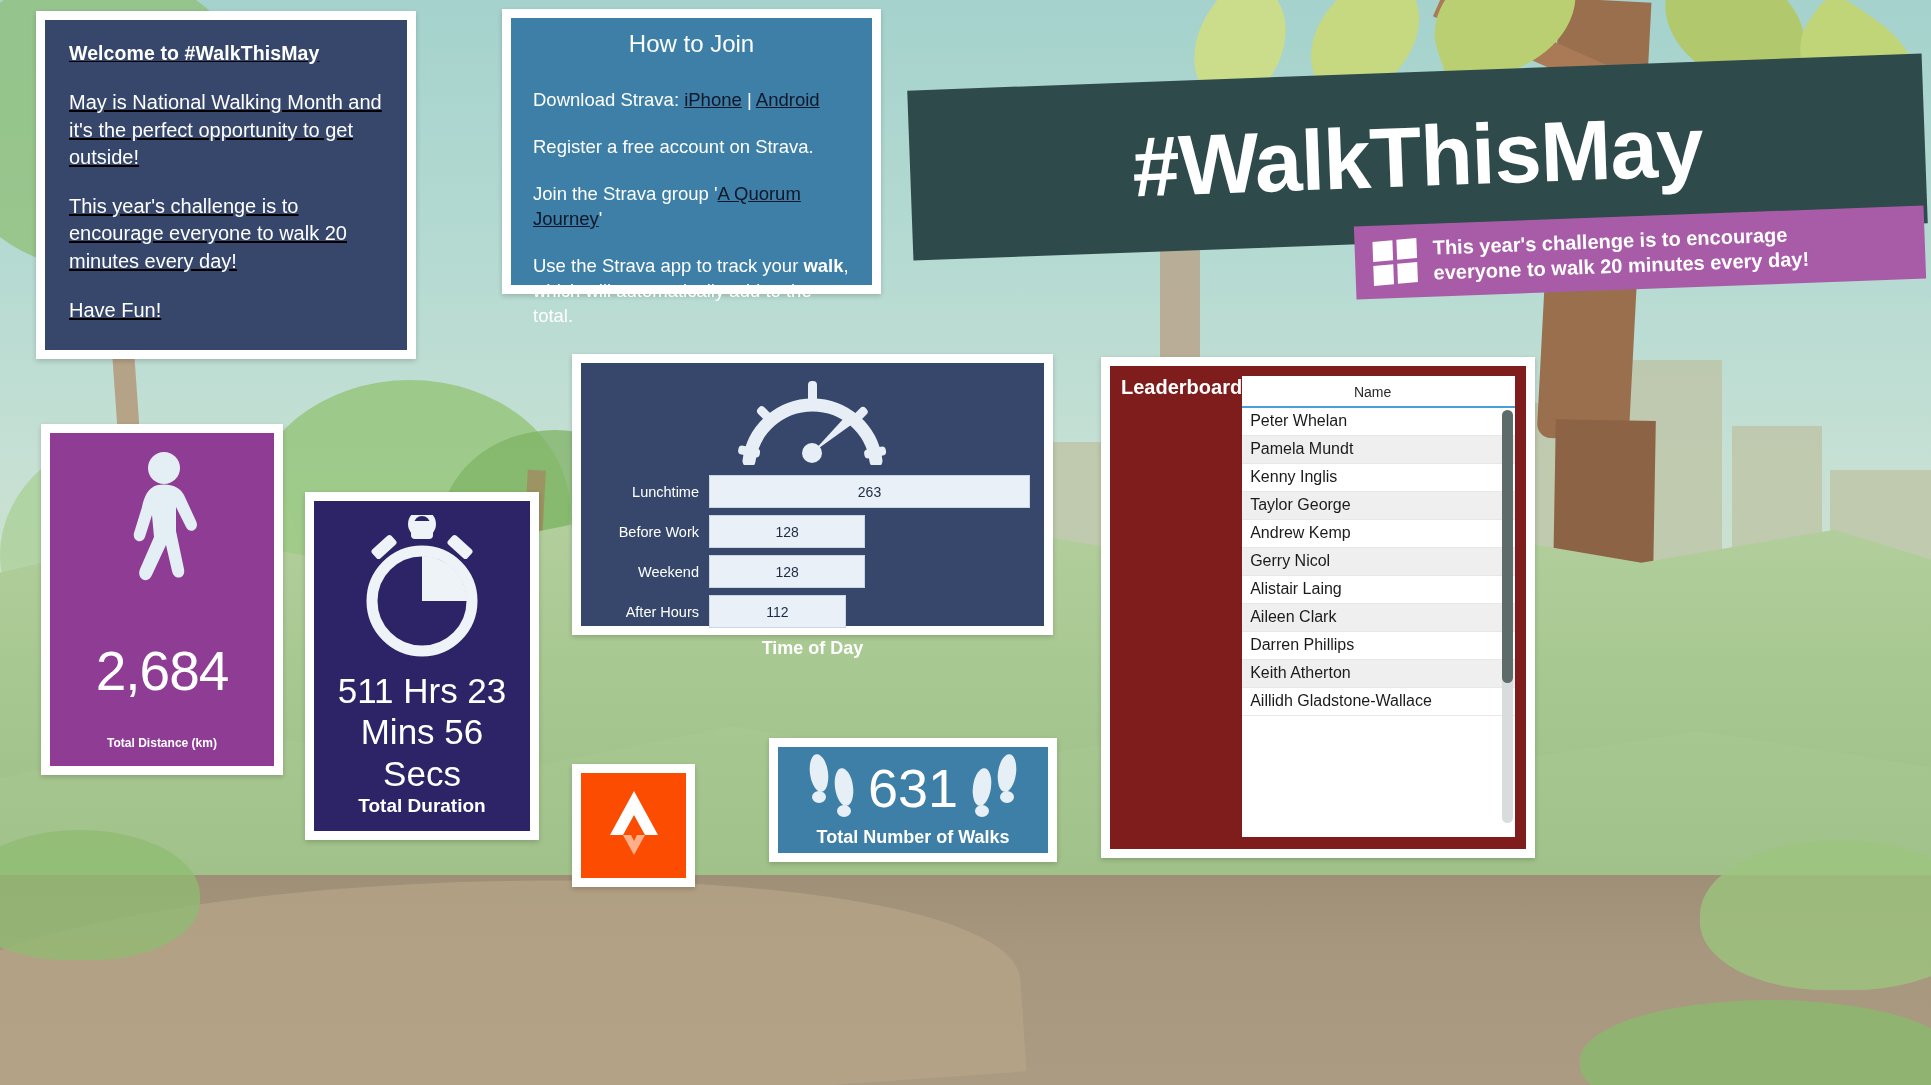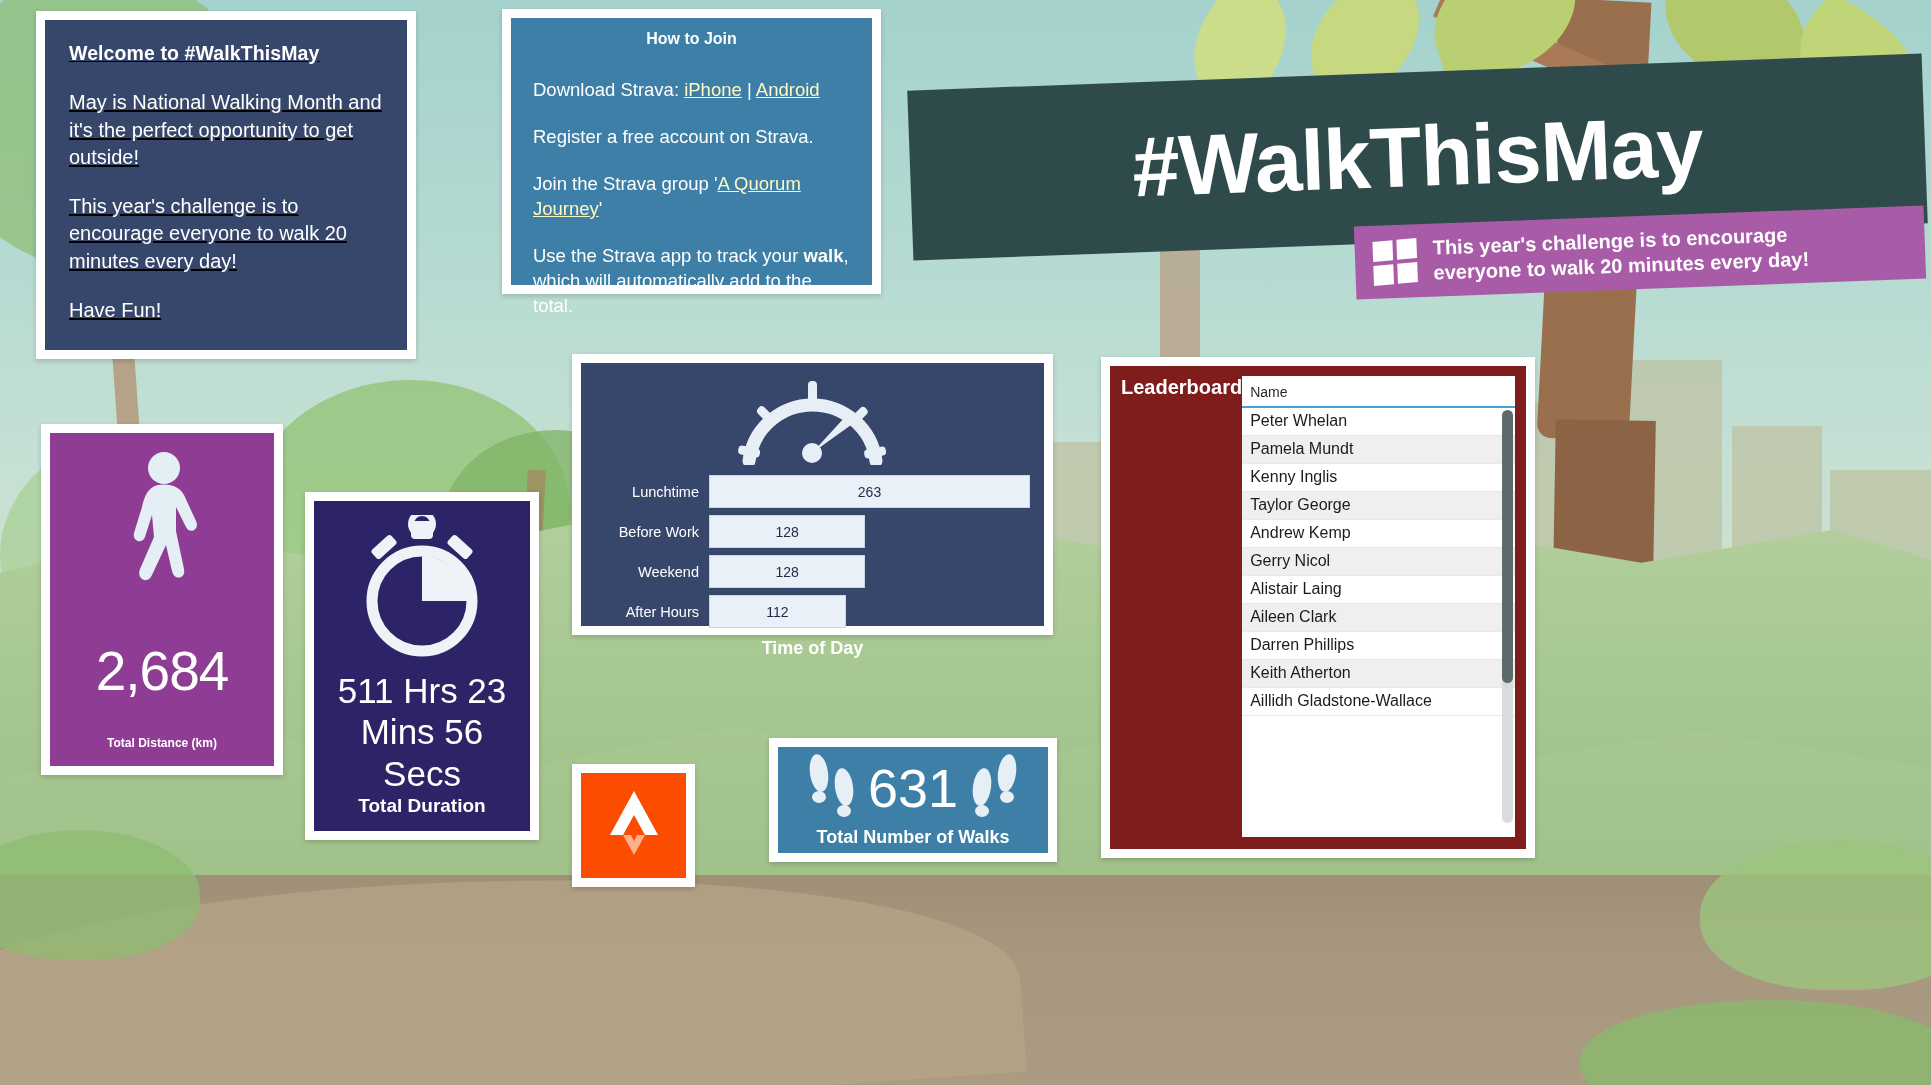--- a/index.html
+++ b/index.html
@@ -64,24 +64,24 @@
   
   #welcome { left:36px; top:11px; width:380px; height:348px;text-decoration:underline; }
   #welcome .card-inner { background:#36476b; padding:22px 24px; color:#fff; }
   #welcome h2 { font-size:19.5px; font-weight:bold; margin-bottom:24px; letter-spacing:.1px; }
   #welcome p { font-size:20px; line-height:1.38; margin-bottom:21px; font-weight:400; }
   #welcome p:last-child { margin-bottom:0; }
 
   
   #join { left:502px; top:9px; width:379px; height:285px; }
   #join .card-inner { background:#3d7fa6; padding:12px 22px 14px 22px; color:#fff; }
-  #join h2 { font-size:16px; font-weight:bold; text-align:center; margin-bottom:30px; }
+  #join h2 { font-size:24px; font-weight:normal; text-align:center; margin-bottom:30px; }
   #join p { font-size:18.5px; line-height:1.35; margin-bottom:22px; }
   #join p:last-child { margin-bottom:0; }
-  #join a { color:#fef9c3; }
+  #join a { color:#0f172a; }
 
   
   #sign {
     position:absolute; left:910px; top:72px; width:1015px; height:170px;
     background:#2e4a4a;
     transform: rotate(-2.1deg);
     display:flex; align-items:center; justify-content:center;
   }
   #sign .sign-text {
     color:#ffffff; font-size:85px; font-weight:bold; letter-spacing:-1px;
@@ -168,21 +168,21 @@
   
   #leader { left:1101px; top:357px; width:434px; height:501px; }
   #leader .card-inner { background:#7f1d1d; padding:10px 11px 12px 11px; display:flex; }
   #leader h2 { color:#fff; font-size:20px; font-weight:bold; text-align:center; margin-bottom:10px; }
   .lb-table {
     flex:1; background:#fff; display:flex; flex-direction:column;
     overflow:hidden; position:relative;
   }
   .lb-head {
     font-size:14px; color:#2a2a2a; padding:8px 20px 6px 8px;
-    border-bottom:2px solid #4a9fd8; background:#fff;
+    border-bottom:2px solid #4a9fd8; background:#fff;text-align:center;
   }
   .lb-rows { flex:1; overflow:hidden; }
   .lb-row {
     font-size:16px; color:#1b1b1b; padding:4px 8px 5px 8px;
     border-bottom:1px solid #e8e8e8; white-space:nowrap;
   }
   .lb-row.alt { background:#efefef; }
   .lb-vscroll {
     position:absolute; right:2px; top:34px; bottom:14px; width:11px;
     background:#d9dcdc; border-radius:6px;

